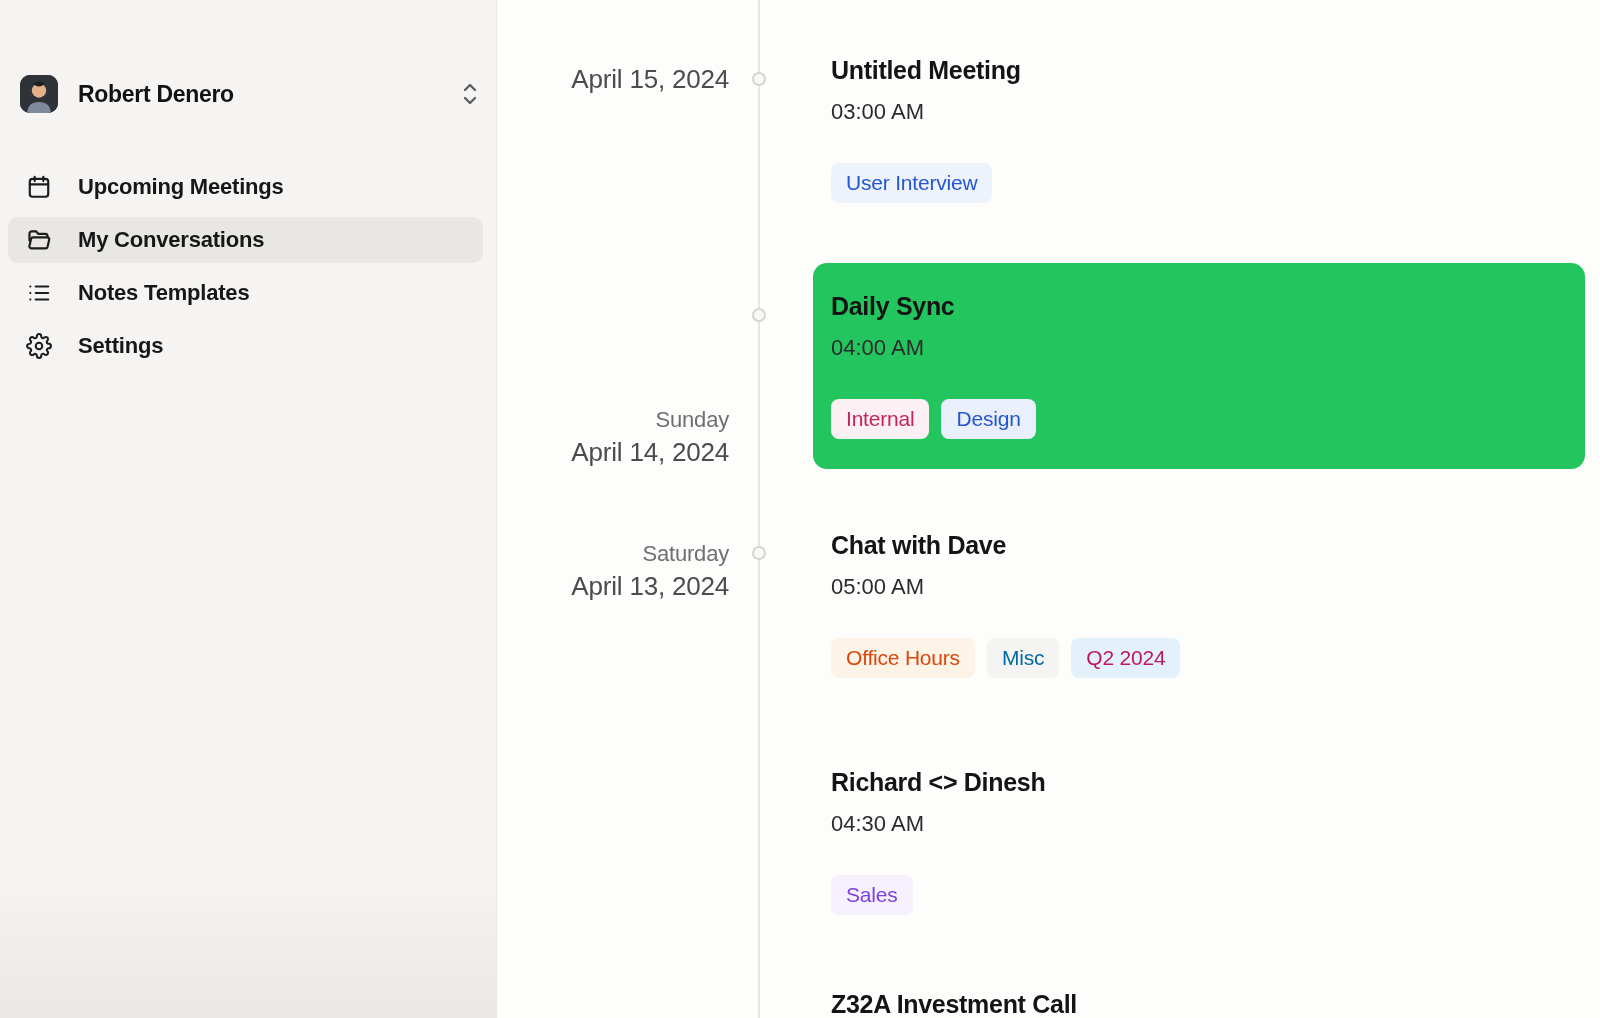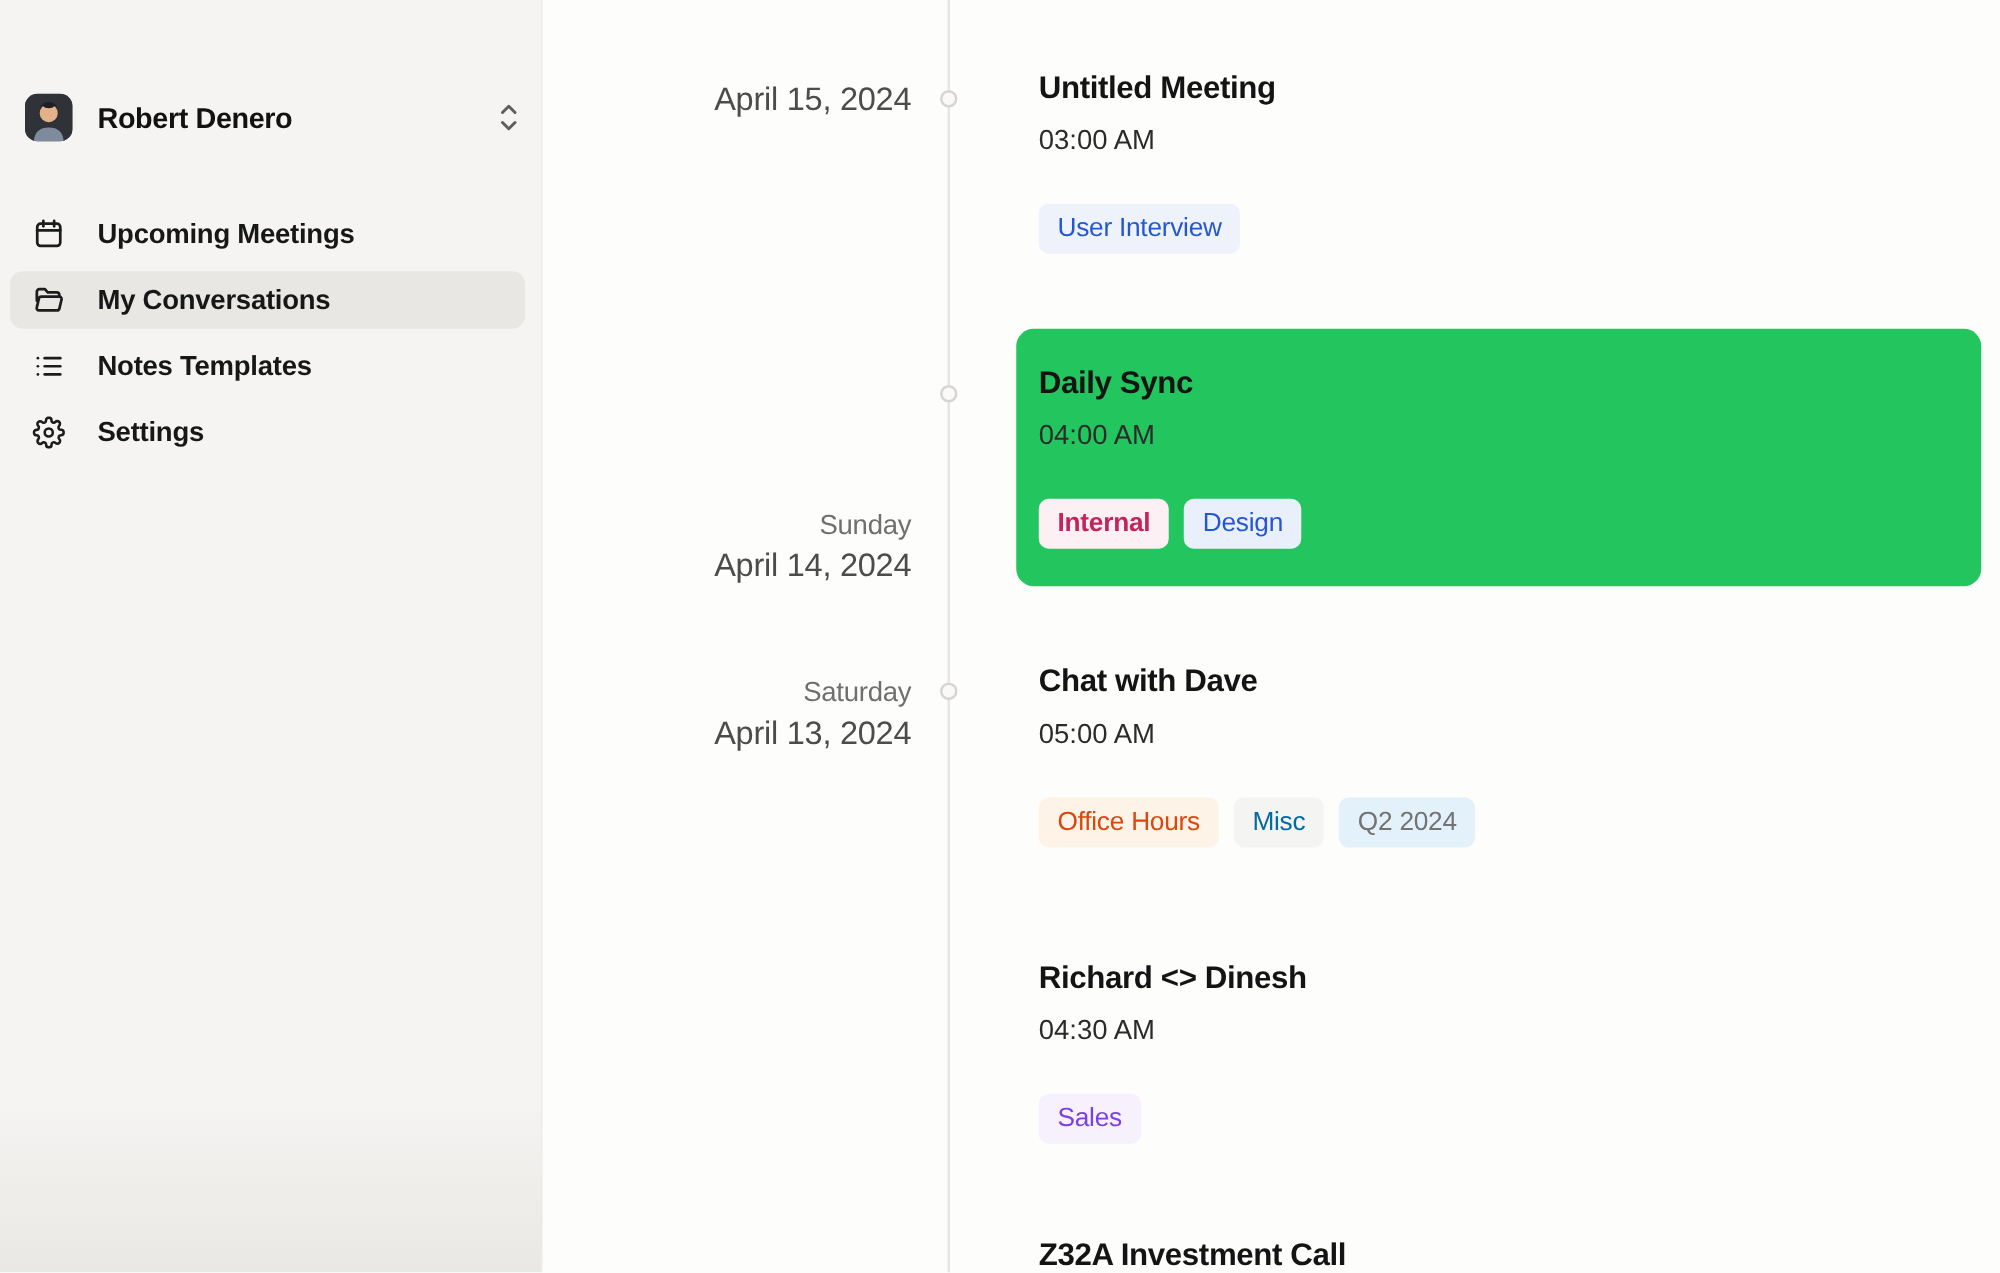--- a/index.html
+++ b/index.html
@@ -7,21 +7,21 @@
   body {
     font-family:"Liberation Sans", sans-serif;
     background:#fdfdfc;
     position:relative;
     overflow:hidden;
     color:#151515;
   }
 
   
   .sidebar {
-    position:absolute; left:0; top:0; bottom:0; width:434px;
+    position:absolute; left:0; top:0; bottom:0; width:497px;
     background:linear-gradient(180deg,#f5f4f2 0%,#f5f4f2 86%,#eae8e5 100%);
     border-right:1px solid #e9e8e5;
   }
   .profile {
     position:absolute; top:73px; left:20px; right:14px; height:42px;
     display:flex; align-items:center; cursor:pointer;
   }
   .avatar {
     width:38px; height:38px; border-radius:10px; overflow:hidden; flex-shrink:0;
     background:#2f3237;
@@ -182,42 +182,42 @@
     <div class="tdot"></div>
     <div class="dates">
       <div class="day">Sunday</div>
       <div class="date">April 14, 2024</div>
     </div>
     <div class="meetings">
       <div class="meeting card">
         <div class="m-title">Daily Sync</div>
         <div class="m-time">04:00 AM</div>
         <div class="m-tags">
-          <span class="tag" style="color: rgb(194, 37, 92); background: rgb(252, 240, 245); font-weight: bold;">Internal</span>
+          <span class="tag" style="color: rgb(194, 37, 92); background: rgb(252, 240, 245);">Internal</span>
           <span class="tag" style="color: rgb(36, 87, 208); background: rgb(233, 239, 251);">Design</span>
         </div>
       </div>
     </div>
   </div>
 
   <div class="group group-3">
     <div class="tdot"></div>
     <div class="dates">
       <div class="day">Saturday</div>
       <div class="date">April 13, 2024</div>
     </div>
     <div class="meetings">
 
       <div class="meeting gap-a">
         <div class="m-title">Chat with Dave</div>
         <div class="m-time">05:00 AM</div>
         <div class="m-tags">
           <span class="tag" style="color: rgb(217, 72, 15); background: rgb(253, 243, 230);">Office Hours</span>
           <span class="tag" style="color: #0369a1; background: rgb(244, 244, 242);">Misc</span>
-          <span class="tag" style="color: #737373; background: rgb(227, 241, 250);">Q2 2024</span>
+          <span class="tag" style="color: #be185d; background: rgb(227, 241, 250);">Q2 2024</span>
         </div>
       </div>
 
       <div class="meeting gap-b">
         <div class="m-title">Richard &lt;&gt; Dinesh</div>
         <div class="m-time">04:30 AM</div>
         <div class="m-tags">
           <span class="tag" style="color: rgb(123, 63, 228); background: rgb(247, 241, 253);">Sales</span>
         </div>
       </div>

